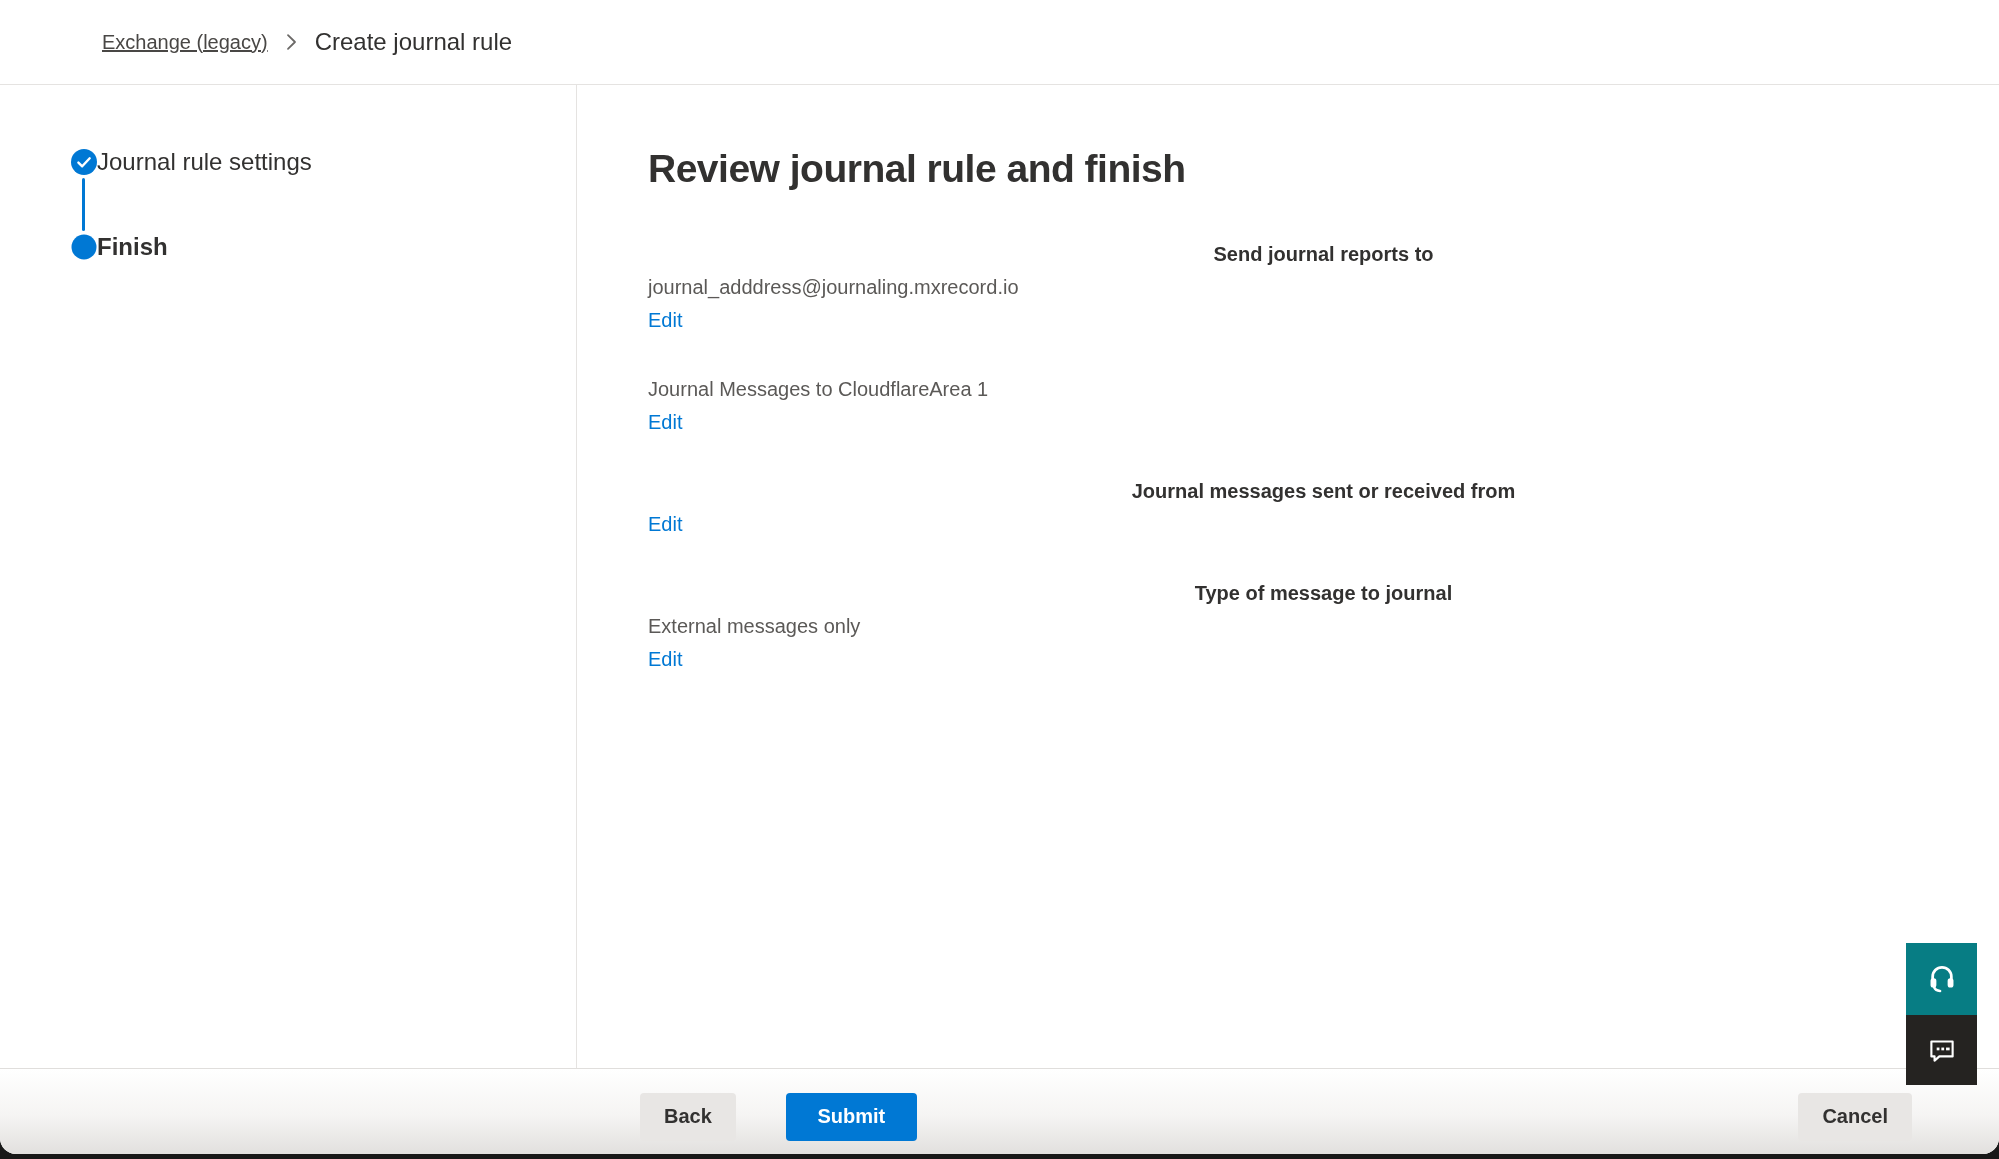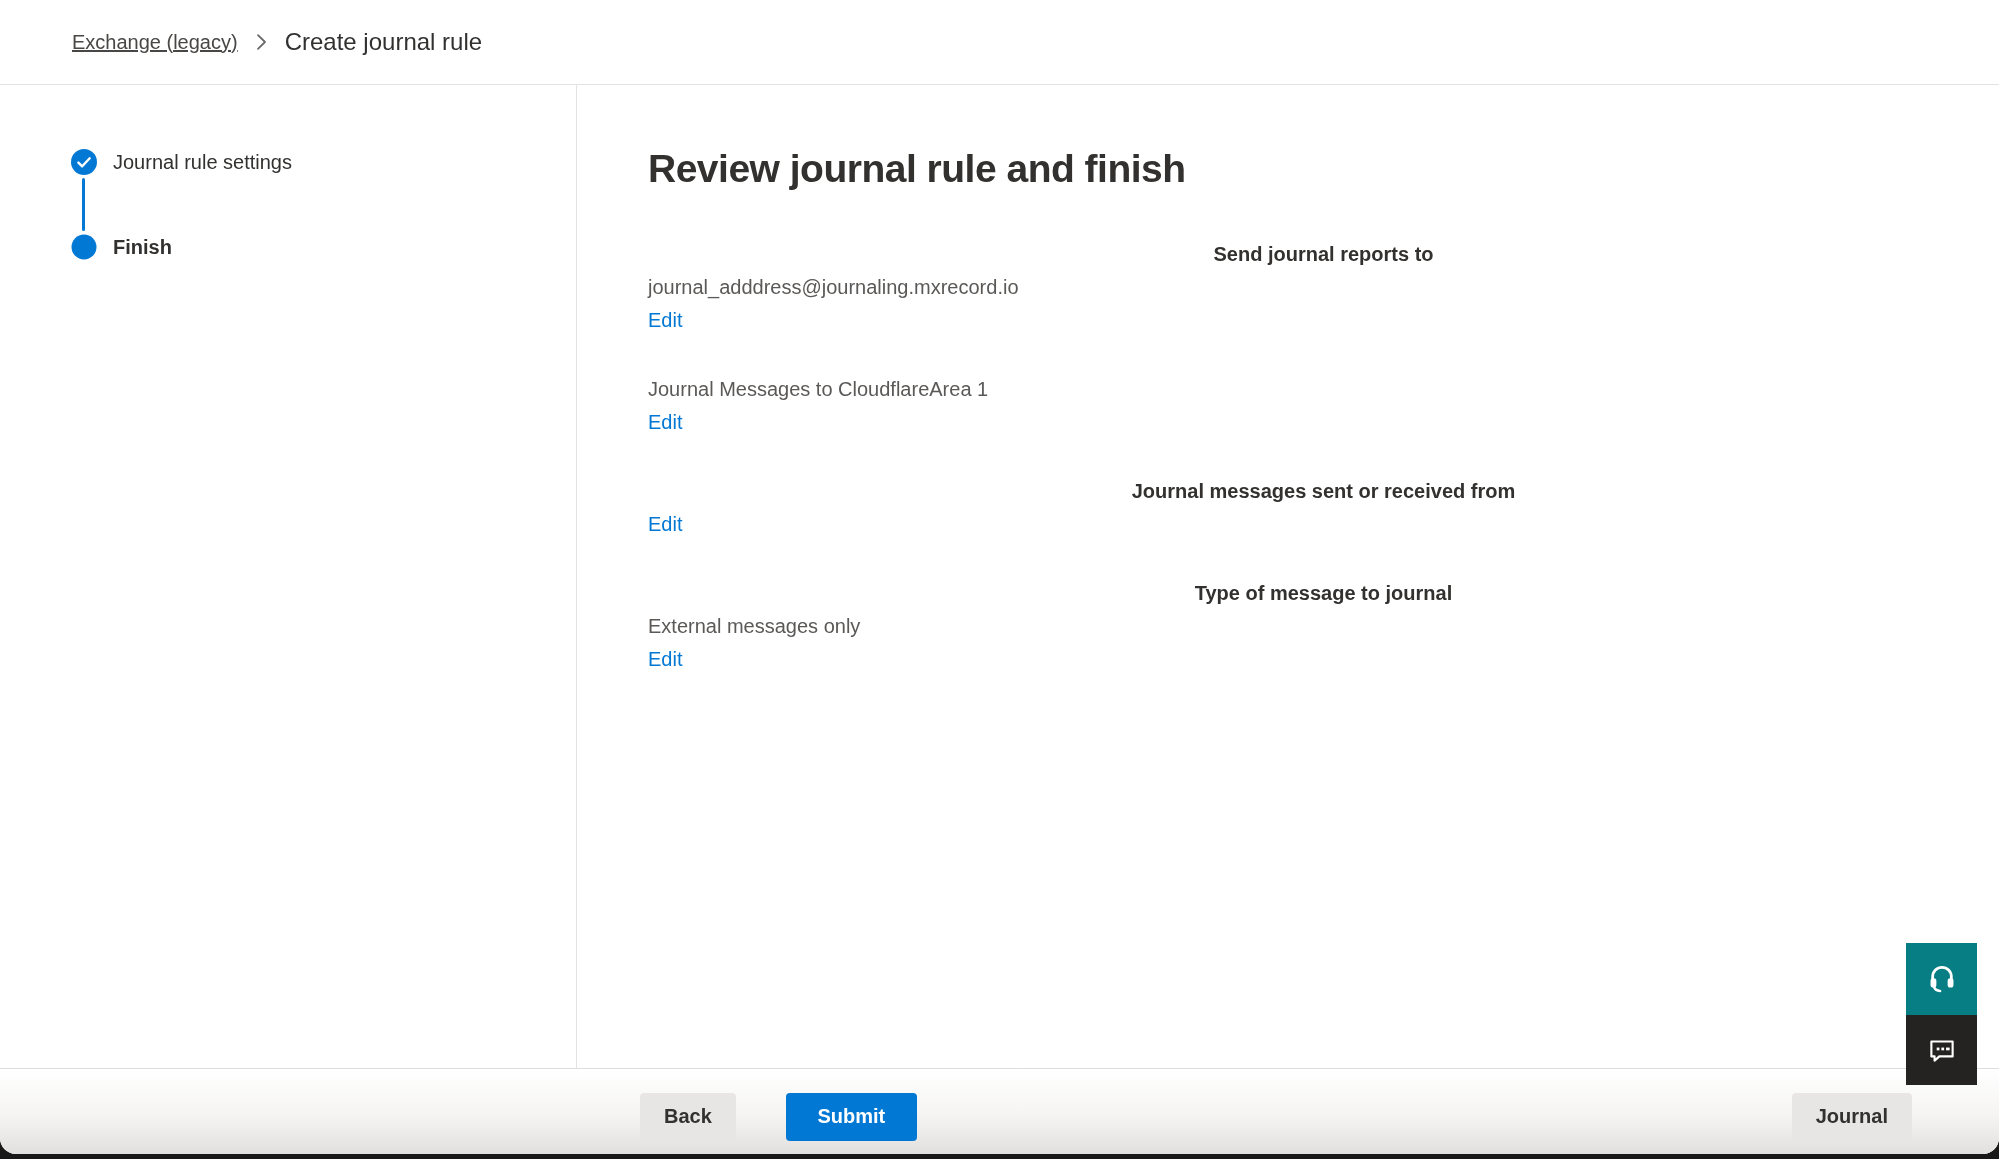--- a/index.html
+++ b/index.html
@@ -26,41 +26,41 @@
     background:#ffffff;
     border-radius:0 0 16px 16px;
     overflow:hidden;
     display:flex;flex-direction:column;
   }
   
   .topbar{
     height:85px;min-height:85px;
     border-bottom:1px solid var(--line);
     display:flex;align-items:center;
-    padding-left:72px;
+    padding-left:102px;
     background:#fff;
   }
   .crumb-link{
     font-size:20px;color:#494745;
     text-decoration:underline;
     cursor:pointer;white-space:nowrap;
   }
   .crumb-sep{display:flex;align-items:center;margin:0 17px;}
   .crumb-current{font-size:24px;color:var(--text);white-space:nowrap;}
   
   .main-row{flex:1;display:flex;overflow:hidden;}
   .steps-panel{
     width:577px;min-width:577px;
     border-right:1px solid var(--line);
     padding:64px 0 0 71px;
     background:#fff;
   }
   .step-row{display:flex;align-items:center;height:26px;cursor:pointer;}
   .step-icon{width:26px;height:26px;flex:0 0 26px;display:flex;}
-  .step-label{margin-left:16px;font-size:20px;color:var(--text);line-height:26px;}
+  .step-label{font-size:24px;color:var(--text);line-height:26px;}
   .step-label.current{font-weight:700;}
   .step-connector{
     width:3px;height:53px;border-radius:2px;
     background:var(--accent);
     margin:3px 0 3px 11px;
   }
   
   .content{
     flex:1;
     padding:64px 0 0 71px;
@@ -186,21 +186,21 @@
         <div class="section-label">Type of message to journal</div>
         <div class="section-value">External messages only</div>
         <span class="edit-link">Edit</span>
       </div>
     </div>
   </div>
 
   <div class="footer">
     <button class="btn btn-secondary">Back</button>
     <button class="btn btn-primary">Submit</button>
-    <button class="btn btn-secondary btn-cancel">Journal</button>
+    <button class="btn btn-secondary btn-cancel">Cancel</button>
   </div>
 </div>
 
 <div class="float-stack">
   <button class="float-btn float-help">
     <span style="display:flex;">
       <svg width="34" height="34" viewBox="0 0 32 32">
         <path d="M7.2 17 v-3.2 a8.8 8.8 0 0 1 17.6 0 V17" stroke="#fff" stroke-width="2.6" fill="none" stroke-linecap="round"></path>
         <rect x="5.2" y="15.4" width="5.5" height="8.6" rx="2.4" fill="#fff"></rect>
         <rect x="21.3" y="15.4" width="5.5" height="8.6" rx="2.4" fill="#fff"></rect>

